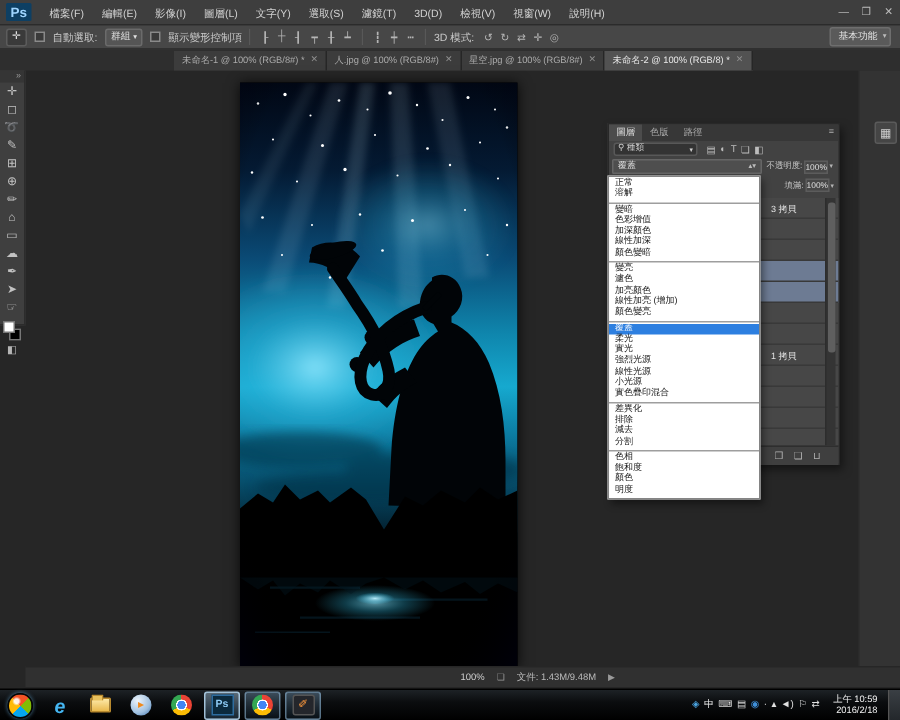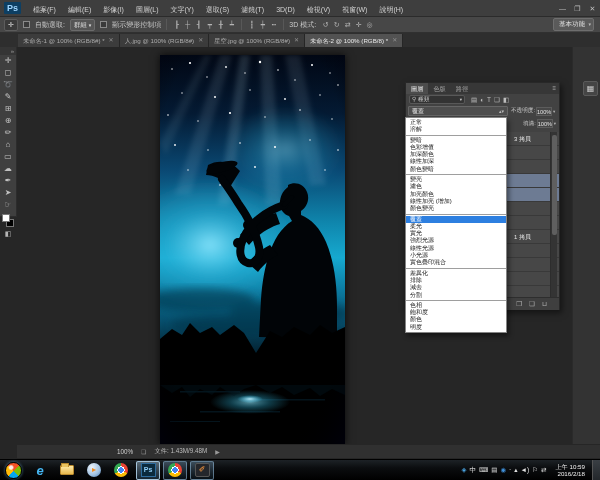--- a/index.html
+++ b/index.html
@@ -1,18 +1,18 @@
 <!DOCTYPE html>
 <html><head>
 <meta charset="utf-8">
 <style>
   * { margin:0; padding:0; box-sizing:border-box; }
   html,body { width:600px; height:480px; overflow:hidden; }
   body { font-family:"Liberation Sans","DejaVu Sans",sans-serif; background:#262626; position:relative; -webkit-font-smoothing:antialiased; }
-  .abs { position:absolute; }
+  .abs { position:absolute;justify-content:center; }
 
   
   #menubar { left:0; top:0; width:600px; height:17px; background:#3e3e3e; border-bottom:1px solid #2b2b2b; display:flex; align-items:center; gap:0; }
   #ps-logo { margin:0 6px 0 4px; background:#0d3f63; color:#9fd5ff; font-size:9px; font-weight:bold; padding:1px 3px; border-radius:1px; }
   .menu-item { color:#d2d2d2; font-size:7px; padding:0 6px; line-height:16px; }
   #win-controls { margin-left:auto; display:flex; }
   .winbtn { width:15px; text-align:center; color:#bdbdbd; font-size:7px; line-height:15px; }
 
   
   #optionsbar { left:0; top:17px; width:600px; height:16px; background:#474747; border-bottom:1px solid #303030; display:flex; align-items:center; font-size:7px; color:#c9c9c9; padding-left:4px; gap:5px; }

